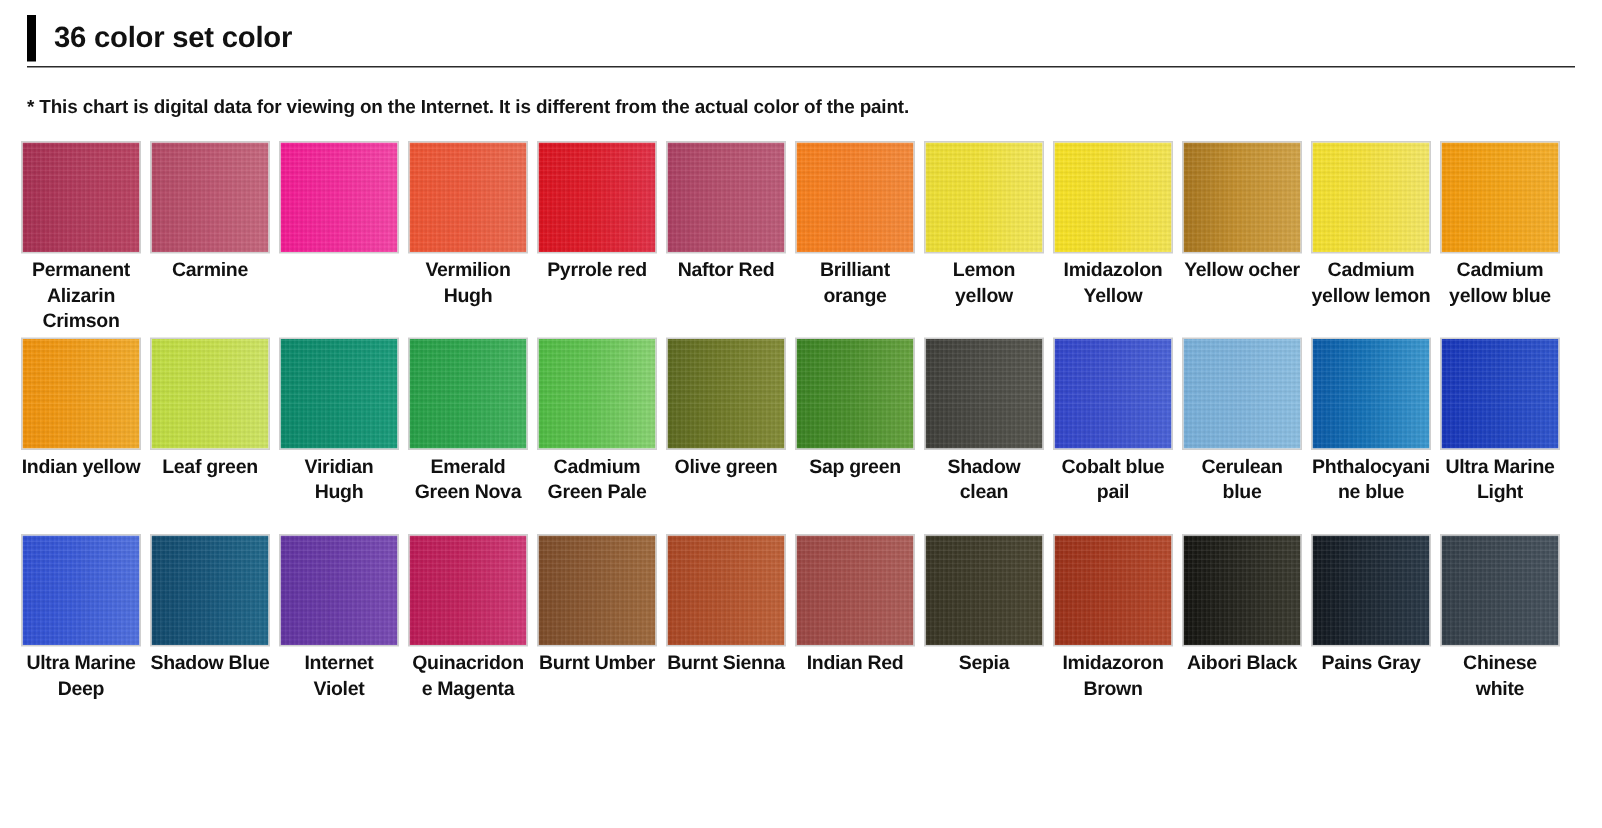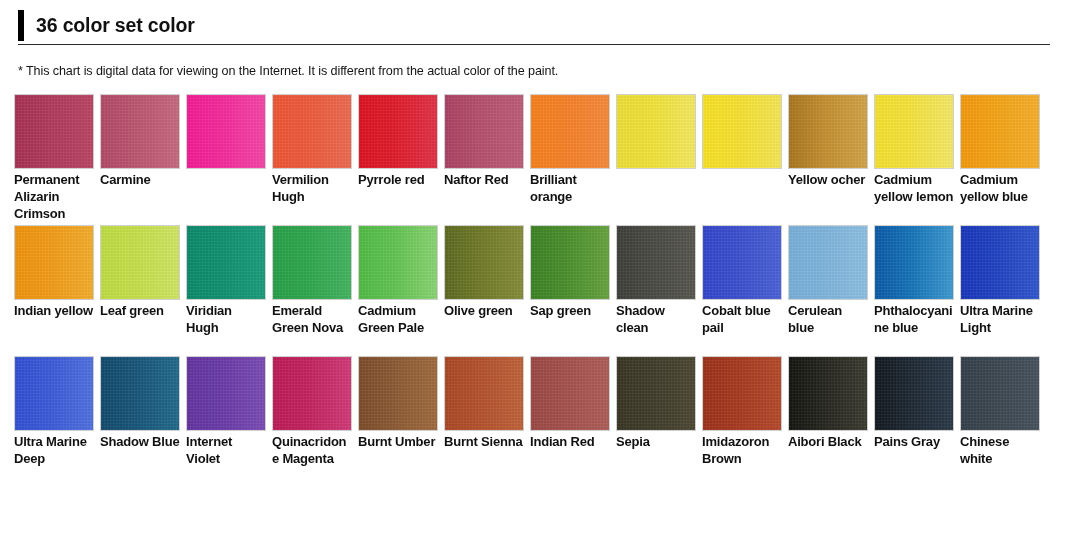--- a/index.html
+++ b/index.html
@@ -55,21 +55,21 @@
     right: 18px;
     top: 44px;
     height: 1px;
     background: #2b2b2b;
   }
 
   
   .disclaimer {
     padding: 16px 0 0 18px;
     font-size: 12.6px;
-    font-weight: normal;
+    font-weight: bold;
     color: #141414;
     letter-spacing: -0.1px;
     white-space: nowrap;
   }
 
   
   .grid {
     padding: 16px 0 0 14px;
   }
   .swatch-row {
@@ -92,20 +92,21 @@
   .swatch-chip .grain {
     position: absolute;
     inset: 0;
     opacity: 0.22;
     background-image:
       repeating-linear-gradient(0deg, rgba(255,255,255,0.35) 0px, rgba(255,255,255,0) 1px, rgba(0,0,0,0.22) 2px, rgba(0,0,0,0) 3px),
       repeating-linear-gradient(90deg, rgba(255,255,255,0.30) 0px, rgba(0,0,0,0.16) 2px, rgba(255,255,255,0) 3px);
     pointer-events: none;
   }
   .swatch-label {
+    text-align: center;
     font-size: 13px;
     font-weight: bold;
     line-height: 17px;
     color: #111111;
     padding-top: 2px;
     letter-spacing: -0.2px;
     word-break: break-word;
   }
   .row-1 .swatch-label,
   .row-2 .swatch-label,
@@ -166,25 +167,27 @@
         <div class="swatch-cell">
           <div class="swatch-chip" style="background: linear-gradient(90deg, rgb(248, 128, 28) 0%, rgb(247, 129, 40) 45%, rgb(246, 138, 59) 100%);">
             <div class="grain"></div>
           </div>
           <div class="swatch-label">Brilliant orange</div>
         </div>
         <div class="swatch-cell">
           <div class="swatch-chip" style="background: linear-gradient(90deg, rgb(238, 224, 53) 0%, rgb(242, 227, 56) 45%, rgb(244, 234, 96) 100%);">
             <div class="grain"></div>
           </div>
+          <div class="swatch-label">Lemon yellow</div>
         </div>
         <div class="swatch-cell">
           <div class="swatch-chip" style="background: linear-gradient(90deg, rgb(248, 227, 36) 0%, rgb(247, 226, 47) 45%, rgb(245, 231, 85) 100%);">
             <div class="grain"></div>
           </div>
+          <div class="swatch-label">Imidazolon Yellow</div>
         </div>
         <div class="swatch-cell">
           <div class="swatch-chip" style="background: linear-gradient(90deg, rgb(168, 118, 31) 0%, rgb(196, 144, 47) 45%, rgb(210, 164, 72) 100%);">
             <div class="grain"></div>
           </div>
           <div class="swatch-label">Yellow ocher</div>
         </div>
         <div class="swatch-cell">
           <div class="swatch-chip" style="background: linear-gradient(90deg, rgb(245, 226, 46) 0%, rgb(246, 227, 60) 45%, rgb(245, 233, 104) 100%);">
             <div class="grain"></div>

